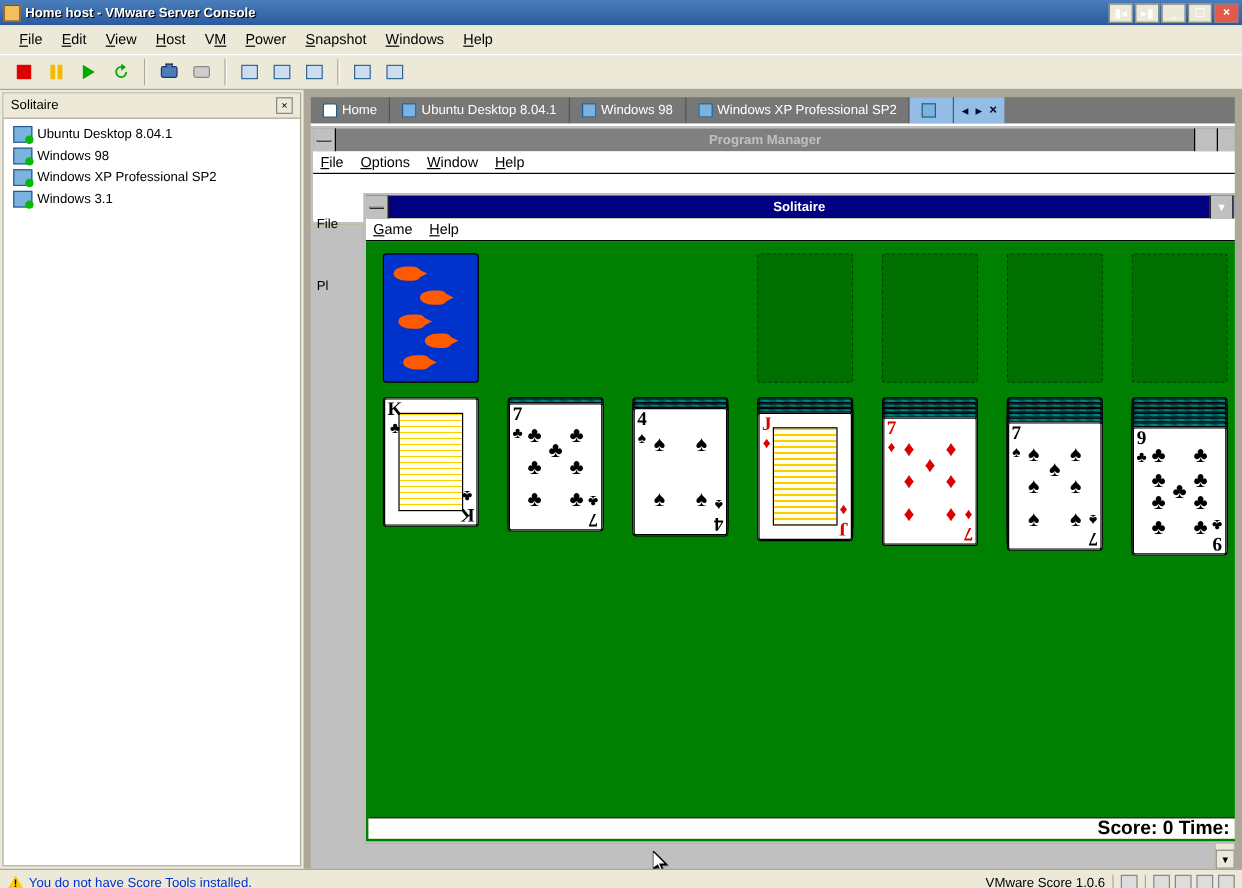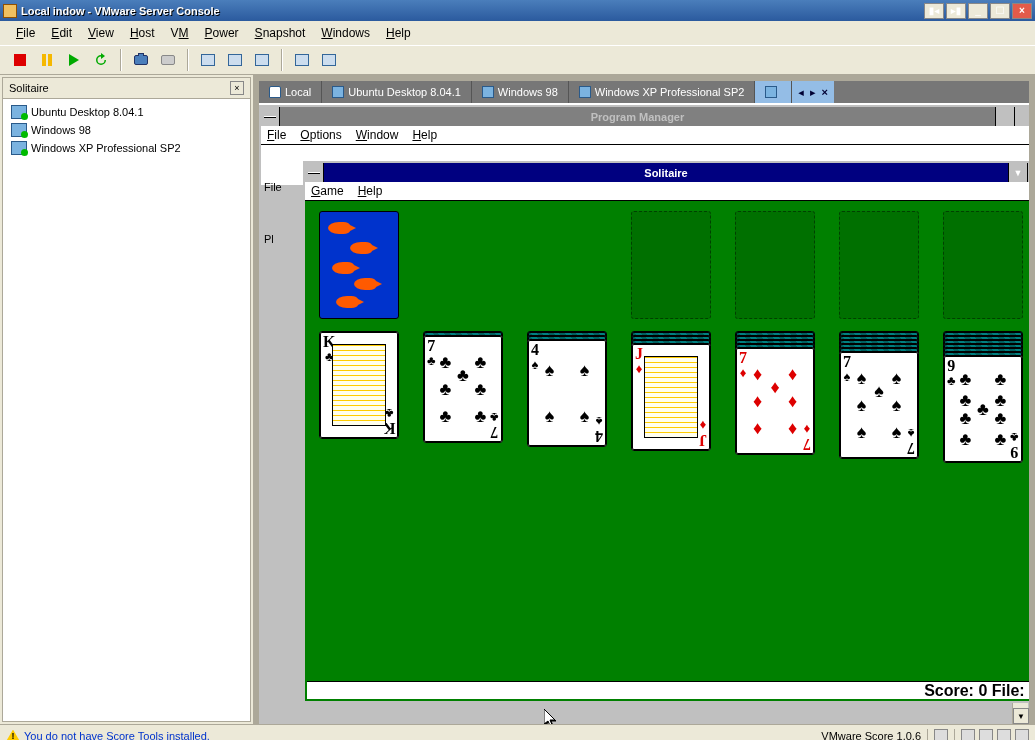--- a/index.html
+++ b/index.html
@@ -105,21 +105,21 @@
 .sb-btm { position: absolute; bottom: 0; }
 
 .cursor { position: absolute; left: 285px; top: 604px; width: 14px; height: 20px; pointer-events: none; }
 .cursor svg { filter: drop-shadow(1px 1px 0 #000); }
 </style>
 </head>
 <body>
 
 <div class="titlebar">
   <div class="app-icon"></div>
-  <div class="title-text">Local indow - VMware Server Console</div>
+  <div class="title-text">Home host - VMware Server Console</div>
   <div class="win-btn-group">
     <div class="win-btn">▮◂</div>
     <div class="win-btn">▸▮</div>
   </div>
   <div class="win-btn">_</div>
   <div class="win-btn">☐</div>
   <div class="win-btn close">×</div>
 </div>
 
 <div class="menubar">
@@ -193,29 +193,33 @@
           <span>Ubuntu Desktop 8.04.1</span>
         </div>
         <div class="inv-item">
           <span class="inv-icon on"></span>
           <span>Windows 98</span>
         </div>
         <div class="inv-item">
           <span class="inv-icon on"></span>
           <span>Windows XP Professional SP2</span>
         </div>
+        <div class="inv-item">
+          <span class="inv-icon on"></span>
+          <span>Windows 3.1</span>
+        </div>
       </div>
   </div>
 
   <div class="content">
     <div class="tabs" id="tabs">
 
     <div class="tab home">
           <span class="tab-icon"></span>
-          <span>Local</span>
+          <span>Home</span>
         </div>
         <div class="tab">
           <span class="tab-icon"></span>
           <span>Ubuntu Desktop 8.04.1</span>
         </div>
         <div class="tab">
           <span class="tab-icon"></span>
           <span>Windows 98</span>
         </div>
         <div class="tab">
@@ -289,21 +293,21 @@
           </div>
 
           <div class="slot" style="left:326px;top:10px"></div>
           <div class="slot" style="left:430px;top:10px"></div>
           <div class="slot" style="left:534px;top:10px"></div>
           <div class="slot" style="left:638px;top:10px"></div>
 
           <div class="sol-status">
             <span>Score:</span>&nbsp;
             <span>0</span>&nbsp;
-            <span>File:</span>&nbsp;
+            <span>Time:</span>&nbsp;
             <span>0</span>
           </div>
         <div class="card" style="left: 14px; top: 130px;">
               <div class="corner tl blk-suit">
                 <div class="r">K</div>
                 <div class="s">♣</div>
               </div>
               <div class="corner br blk-suit">
                 <div class="r">K</div>
                 <div class="s">♣</div>

